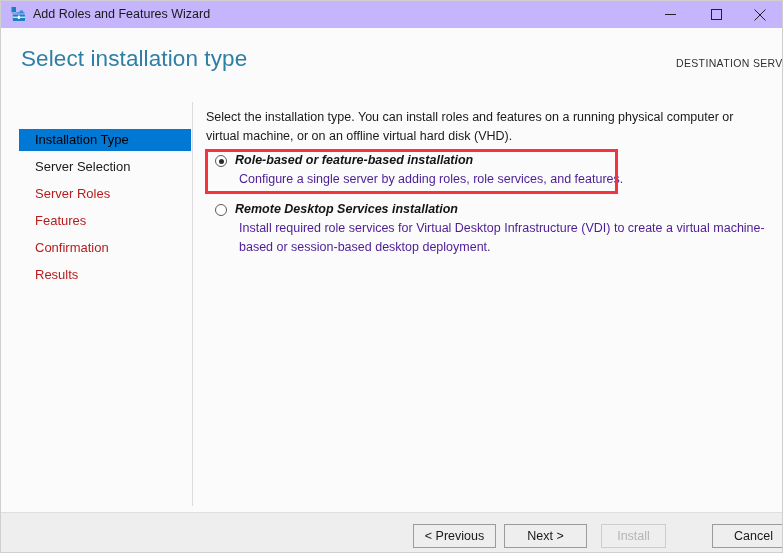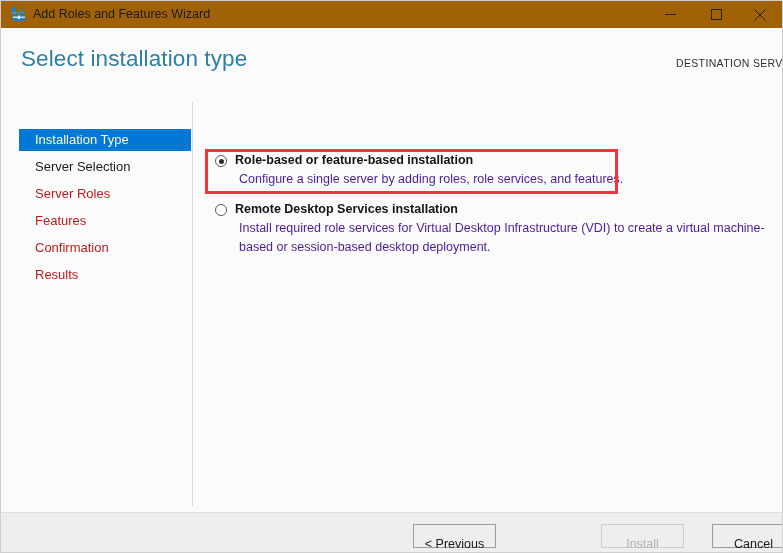--- a/index.html
+++ b/index.html
@@ -24,21 +24,21 @@
     background: #fdfdfd;
     overflow: hidden;
   }
 
   
   #titlebar {
     position: absolute;
     left: 0; top: 0;
     width: 783px;
     height: 27px;
-    background: #a16207;
+    background: #c4b5fd;
     border-bottom: 1px solid #0f766e;
   }
   #titlebar-icon {
     position: absolute;
     left: 9px; top: 5px;
     width: 17px; height: 17px;
   }
   #titlebar-text {
     position: absolute;
     left: 32px; top: 5px;
@@ -129,21 +129,21 @@
     line-height: 22px;
     font-size: 13px;
     padding-left: 16px;
     box-sizing: border-box;
     color: #1a1a1a;
     white-space: nowrap;
     cursor: default;
   }
   .nav-item.selected {
     background: #0078d4;
-    color: #fef9c3;
+    color: #000000;
   }
   .nav-item.disabled {
     color: #b91c1c;
   }
 
   
   #content {
     position: absolute;
     left: 192px; top: 0;
     width: 591px;
@@ -187,20 +187,21 @@
   }
   .opt-title {
     position: absolute;
     left: 29px; top: 0;
     font-size: 12.5px;
     font-weight: bold;
     color: #141414;
     white-space: nowrap;
     line-height: 17px;
     cursor: default;
+    font-style: italic;
   }
   .opt-desc {
     position: absolute;
     left: 33px; top: 18px;
     font-size: 12.5px;
     color: #4c1d95;
     line-height: 18.5px;
   }
   #option-1 .opt-desc { width: 390px; }
   #option-2 .opt-desc { width: 530px; }
@@ -229,32 +230,32 @@
   .footbtn {
     position: absolute;
     top: 11px;
     height: 24px;
     box-sizing: border-box;
     background: #eeeeee;
     border: 1px solid #9b9b9b;
     font-family: "Liberation Sans", sans-serif;
     font-size: 12.5px;
     color: #1a1a1a;
-    padding: 8px;
+    padding: 0;
     cursor: default;
     line-height: 22px;
     text-align: center;
   }
   .footbtn.disabled {
     color: #b4b4b4;
     border-color: #cdcdcd;
   }
   #btn-previous { left: 412px; width: 83px; }
   #btn-next     { left: 503px; width: 83px; }
-  #btn-install  { left: 600px; width: 83px; }
+  #btn-install  { left: 600px; width: 65px; }
   #btn-cancel   { left: 687px; width: 83px; margin-left: 24px; }
 </style>
 </head>
 <body>
 
 <div id="window">
 
   <div id="titlebar">
     <span id="titlebar-icon">
       <svg width="17" height="17" viewBox="0 0 17 17">
@@ -298,36 +299,38 @@
     <div id="sidebar">
       <div class="nav-item selected" style="top:33px">Installation Type</div>
       <div class="nav-item" style="top:60px">Server Selection</div>
       <div class="nav-item disabled" style="top:87px">Server Roles</div>
       <div class="nav-item disabled" style="top:114px">Features</div>
       <div class="nav-item disabled" style="top:141px">Confirmation</div>
       <div class="nav-item disabled" style="top:168px">Results</div>
     </div>
 
     <div id="content">
+      <div id="intro">Select the installation type. You can install roles and features on a running physical computer or virtual machine, or on an offline virtual hard disk (VHD).</div>
 
       <div class="option" id="option-1">
         <span class="radio checked"></span>
         <span class="opt-title">Role-based or feature-based installation</span>
         <span class="opt-desc">Configure a single server by adding roles, role services, and features.</span>
       </div>
 
       <div class="option" id="option-2">
         <span class="radio"></span>
         <span class="opt-title">Remote Desktop Services installation</span>
         <span class="opt-desc">Install required role services for Virtual Desktop Infrastructure (VDI) to create a virtual machine-based or session-based desktop deployment.</span>
       </div>
 
       <div id="annot"></div>
     </div>
   </div>
 
   <div id="footer">
     <button class="footbtn" id="btn-previous">&lt; Previous</button>
+    <button class="footbtn" id="btn-next">Next &gt;</button>
     <button class="footbtn disabled" id="btn-install">Install</button>
     <button class="footbtn" id="btn-cancel">Cancel</button>
   </div>
 
 </div>
 
 </body></html>

